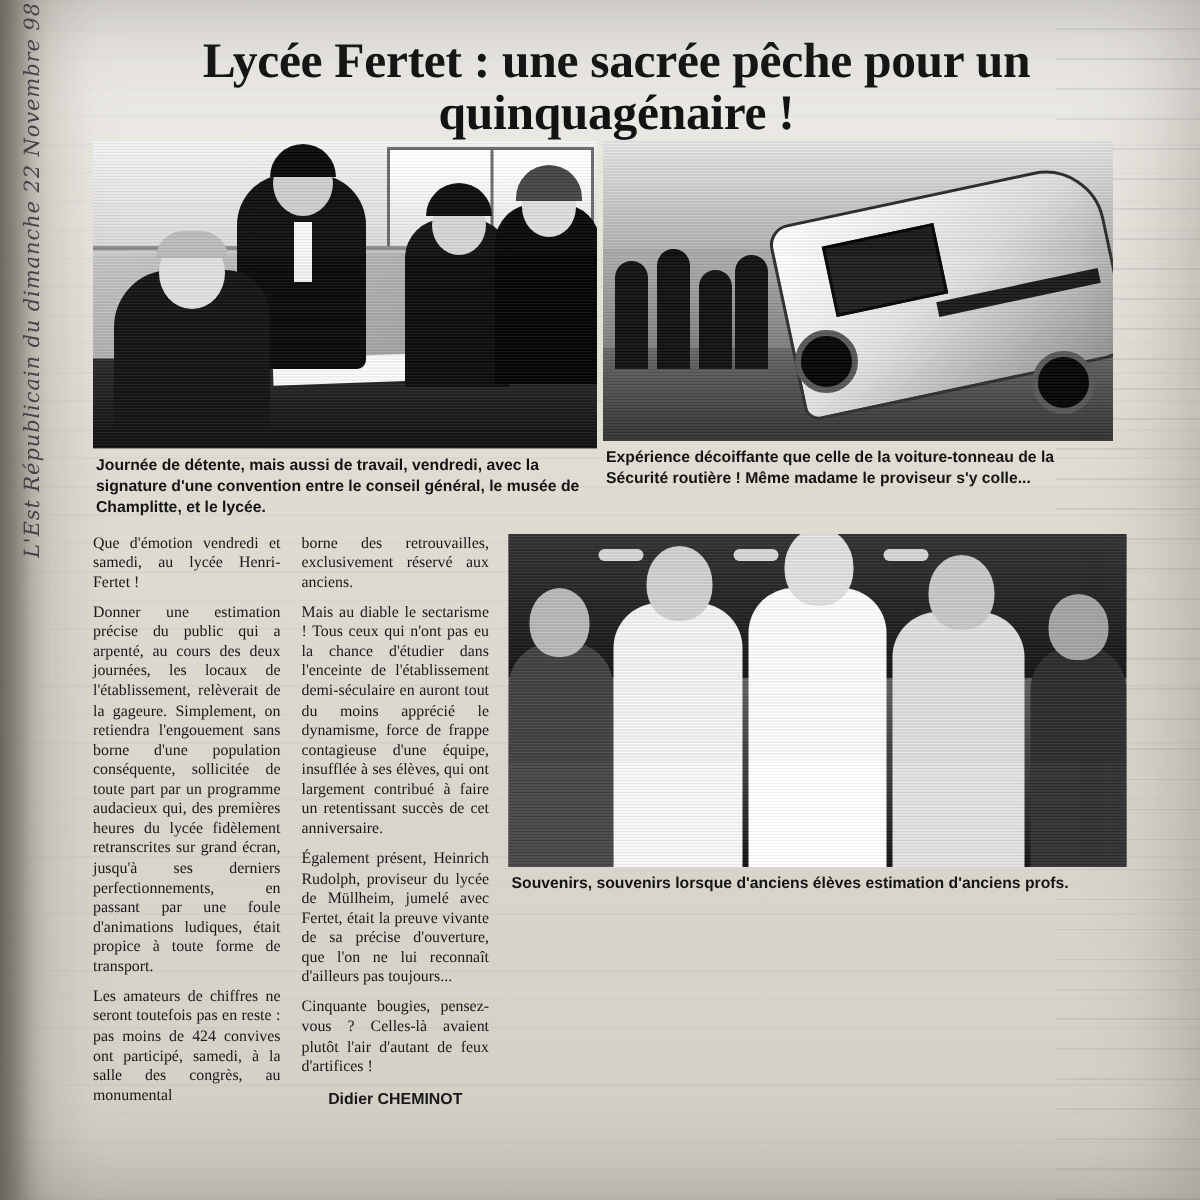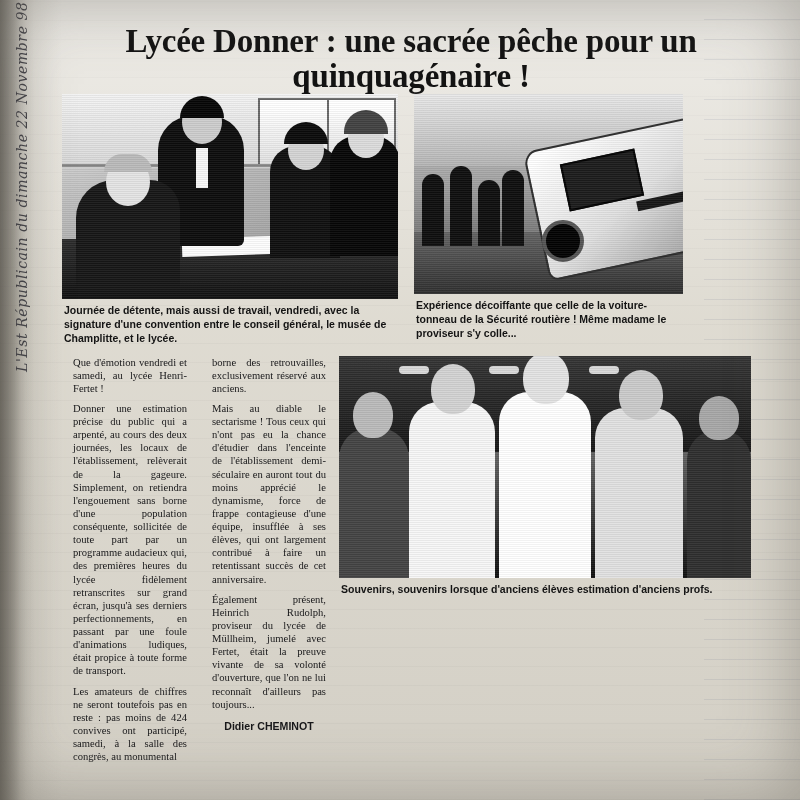--- a/index.html
+++ b/index.html
@@ -56,25 +56,25 @@
     font-family:"Liberation Serif", serif;
     font-style:italic;
     font-weight:bold;
     font-size:17.5px;
     line-height:1.22;
     text-align:center;
     color:#18181a;
   }
   .photo-row{
     display:flex;
-    gap:16px;
+    gap:4px;
     align-items:flex-start;
   }
   .col-left{width:336px;}
-  .col-right{width:269px;}
+  .col-right{width:340px;}
   .photo{
     position:relative;
     overflow:hidden;
     background:#6e6e6e;
     filter:grayscale(100%) contrast(115%);
   }
   .photo .grain{
     position:absolute;inset:0;
     background:repeating-linear-gradient(0deg, rgba(255,255,255,0.05) 0, rgba(255,255,255,0.05) 1px, rgba(0,0,0,0.05) 1px, rgba(0,0,0,0.05) 2px);
     pointer-events:none;
@@ -122,21 +122,21 @@
   .p2 .pp{position:absolute;bottom:0;width:22px;height:72px;background:#1f1e1c;border-radius:11px 11px 0 0;}
   .p2 .pp:nth-child(1){left:0;}
   .p2 .pp:nth-child(2){left:28px;height:80px;}
   .p2 .pp:nth-child(3){left:56px;height:66px;}
   .p2 .pp:nth-child(4){left:80px;height:76px;}
   
   .body-area{display:flex;gap:13px;margin-top:2px;}
   .textcols{display:flex;gap:14px;width:264px;}
   .tcol{width:125px;}
   .tcol p{
-    margin:0 0 7px 11px;
+    margin:0 0 7px 0;
     font-family:"Liberation Serif", serif;
     font-size:10.6px;
     line-height:1.24;
     text-align:justify;
     color:#18181a;
     hyphens:auto;
   }
   .tcol p.signature{
     text-align:center;font-weight:bold;margin-top:9px;
     font-family:"Liberation Sans", sans-serif;font-size:10.6px;
@@ -161,21 +161,21 @@
 <body>
 
 <div class="page">
   <div class="ruling"></div>
   <div class="clip-left"></div>
 
   <div class="handwritten">L'Est Républicain du dimanche 22 Novembre 98</div>
 
   <div class="article">
 
-    <h1 class="headline">Lycée Donner : une sacrée pêche pour un quinquagénaire !</h1>
+    <h1 class="headline">Lycée Fertet : une sacrée pêche pour un quinquagénaire !</h1>
 
 
     <div class="photo-row">
 
       <div class="col-left">
         <div class="photo p1">
           <div class="wall"></div>
             <div class="win"></div>
             <div class="wallline"></div>
           <div class="table"></div>
@@ -224,21 +224,22 @@
 
       <div class="textcols">
         <div class="tcol">
           <p>Que d'émotion vendredi et samedi, au lycée Henri-Fertet !</p>
           <p>Donner une estimation précise du public qui a arpenté, au cours des deux journées, les locaux de l'établissement, relèverait de la gageure. Simplement, on retiendra l'engouement sans borne d'une population conséquente, sollicitée de toute part par un programme audacieux qui, des premières heures du lycée fidèlement retranscrites sur grand écran, jusqu'à ses derniers perfectionnements, en passant par une foule d'animations ludiques, était propice à toute forme de transport.</p>
           <p>Les amateurs de chiffres ne seront toutefois pas en reste : pas moins de 424 convives ont participé, samedi, à la salle des congrès, au monumental</p>
         </div>
         <div class="tcol">
           <p>borne des retrouvailles, exclusivement réservé aux anciens.</p>
           <p>Mais au diable le sectarisme ! Tous ceux qui n'ont pas eu la chance d'étudier dans l'enceinte de l'établissement demi-séculaire en auront tout du moins apprécié le dynamisme, force de frappe contagieuse d'une équipe, insufflée à ses élèves, qui ont largement contribué à faire un retentissant succès de cet anniversaire.</p>
-          <p>Également présent, Heinrich Rudolph, proviseur du lycée de Müllheim, jumelé avec Fertet, était la preuve vivante de sa volonté d'ouverture, que l'on ne lui reconnaît d'ailleurs pas toujours...</p>
+          <p>Également présent, Heinrich Rudolph, proviseur du lycée de Müllheim, jumelé avec Fertet, était la preuve vivante de sa précise d'ouverture, que l'on ne lui reconnaît d'ailleurs pas toujours...</p>
+          <p>Cinquante bougies, pensez-vous ? Celles-là avaient plutôt l'air d'autant de feux d'artifices !</p>
           <p class="signature">Didier CHEMINOT</p>
         </div>
       </div>
 
       <div class="rightblock">
         <div class="photo p3">
           <div class="bgtop"></div>
           <div class="lamp l1"></div>
             <div class="lamp l2"></div>
             <div class="lamp l3"></div>

